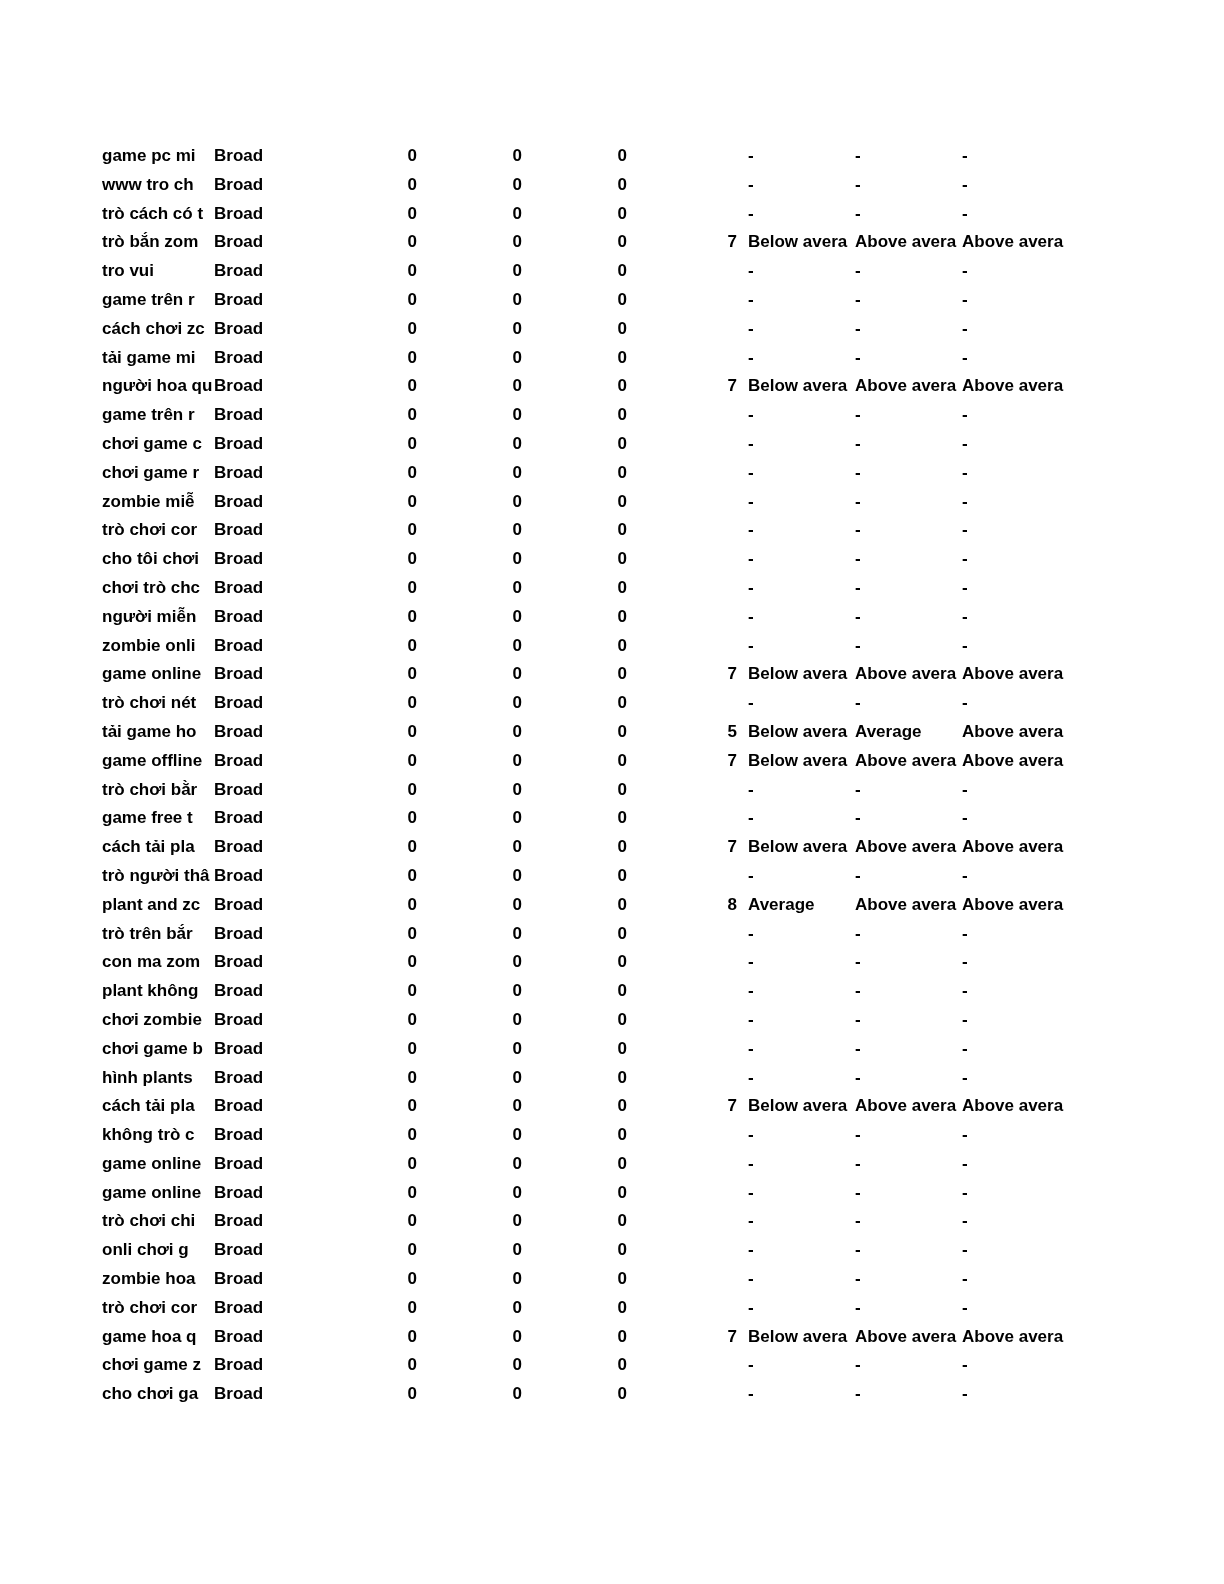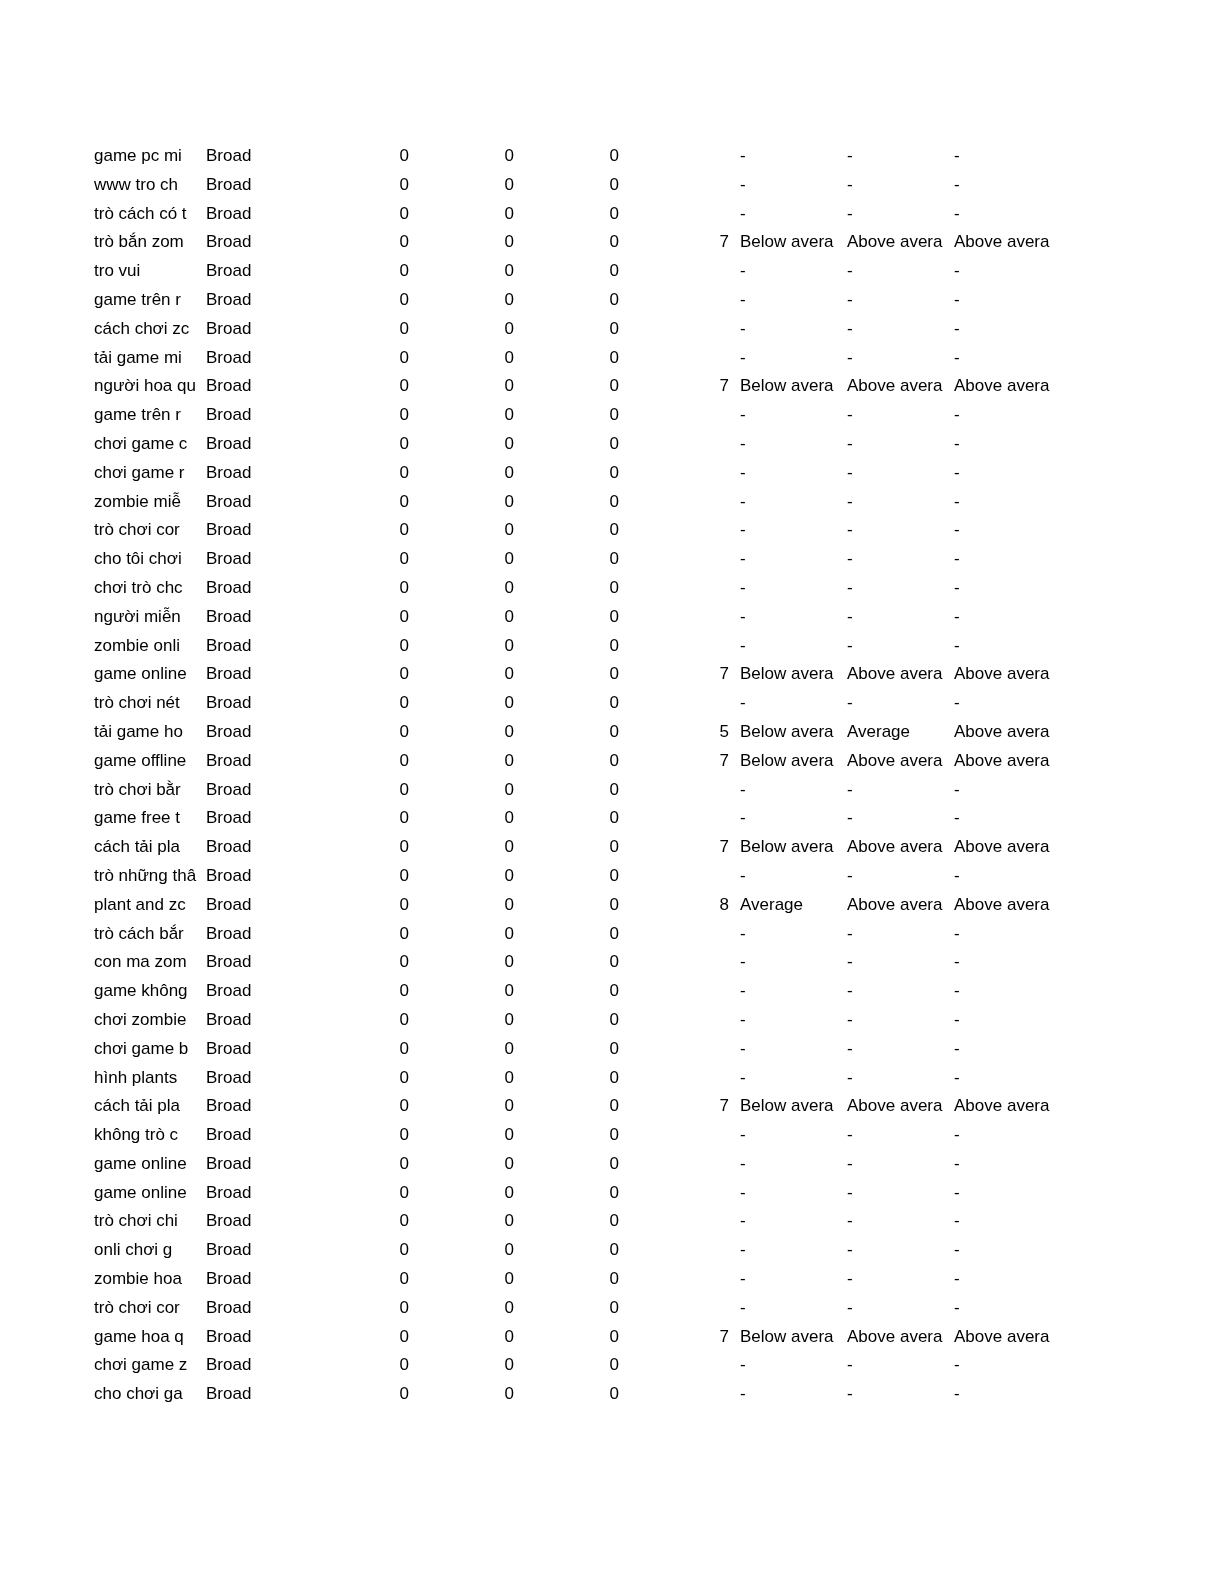--- a/index.html
+++ b/index.html
@@ -12,21 +12,22 @@
     height: 1584px;
     position: relative;
     font-family: "Liberation Sans", sans-serif;
     font-size: 17px;
     color: #000000;
     overflow: hidden;
   }
   .sheet {
     position: absolute;
     top: 142px;
-    left: 94px;
+    left: 102px;
+    font-weight: bold;
   }
   .row {
     display: grid;
     grid-template-columns: 112px 70px 135px 105px 105px 115px 107px 107px 107px;
     height: 28.8px;
     align-items: center;
   }
   .cell {
     overflow: hidden;
     white-space: nowrap;
@@ -348,21 +349,21 @@
     <div class="cell num">0</div>
     <div class="cell num">0</div>
     <div class="cell num">0</div>
     <div class="cell quality">7</div>
     <div class="cell rating">Below avera</div>
     <div class="cell rating">Above avera</div>
     <div class="cell rating">Above avera</div>
   </div>
 
   <div class="row">
-    <div class="cell text">trò những thâ</div>
+    <div class="cell text">trò người thâ</div>
     <div class="cell text">Broad</div>
     <div class="cell num">0</div>
     <div class="cell num">0</div>
     <div class="cell num">0</div>
     <div class="cell quality"></div>
     <div class="cell rating">-</div>
     <div class="cell rating">-</div>
     <div class="cell rating">-</div>
   </div>
 
@@ -372,21 +373,21 @@
     <div class="cell num">0</div>
     <div class="cell num">0</div>
     <div class="cell num">0</div>
     <div class="cell quality">8</div>
     <div class="cell rating">Average</div>
     <div class="cell rating">Above avera</div>
     <div class="cell rating">Above avera</div>
   </div>
 
   <div class="row">
-    <div class="cell text">trò cách bắr</div>
+    <div class="cell text">trò trên bắr</div>
     <div class="cell text">Broad</div>
     <div class="cell num">0</div>
     <div class="cell num">0</div>
     <div class="cell num">0</div>
     <div class="cell quality"></div>
     <div class="cell rating">-</div>
     <div class="cell rating">-</div>
     <div class="cell rating">-</div>
   </div>
 
@@ -396,21 +397,21 @@
     <div class="cell num">0</div>
     <div class="cell num">0</div>
     <div class="cell num">0</div>
     <div class="cell quality"></div>
     <div class="cell rating">-</div>
     <div class="cell rating">-</div>
     <div class="cell rating">-</div>
   </div>
 
   <div class="row">
-    <div class="cell text">game không</div>
+    <div class="cell text">plant không</div>
     <div class="cell text">Broad</div>
     <div class="cell num">0</div>
     <div class="cell num">0</div>
     <div class="cell num">0</div>
     <div class="cell quality"></div>
     <div class="cell rating">-</div>
     <div class="cell rating">-</div>
     <div class="cell rating">-</div>
   </div>
 

